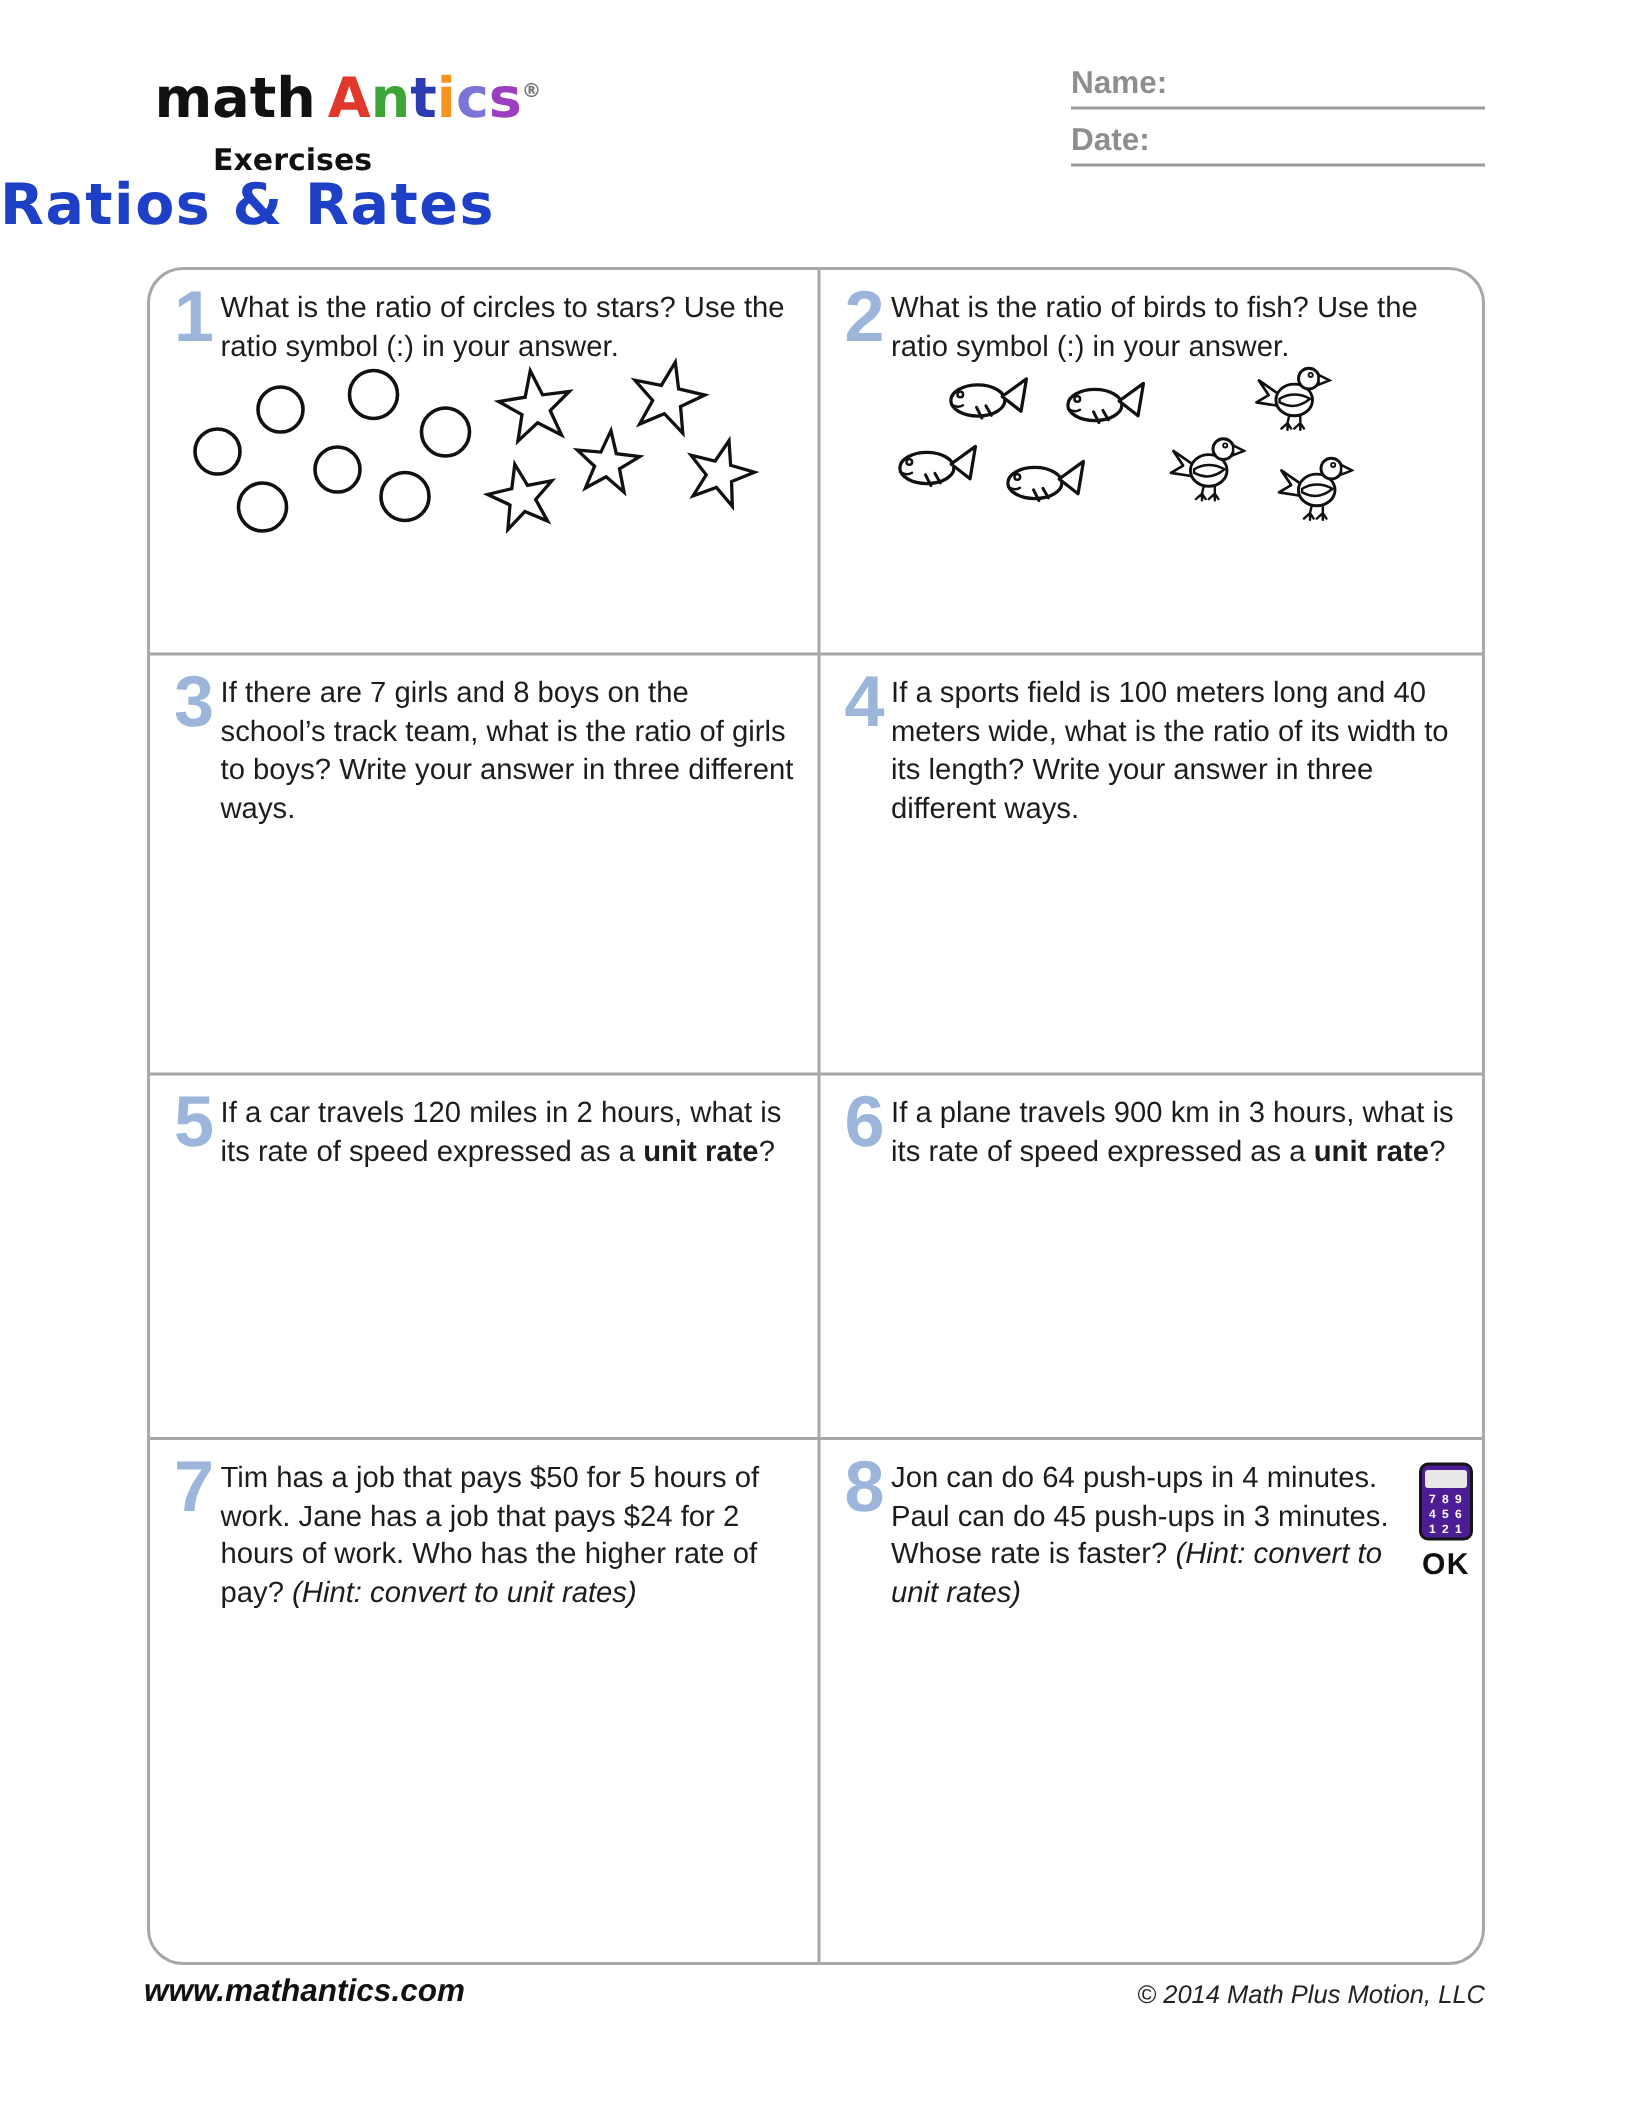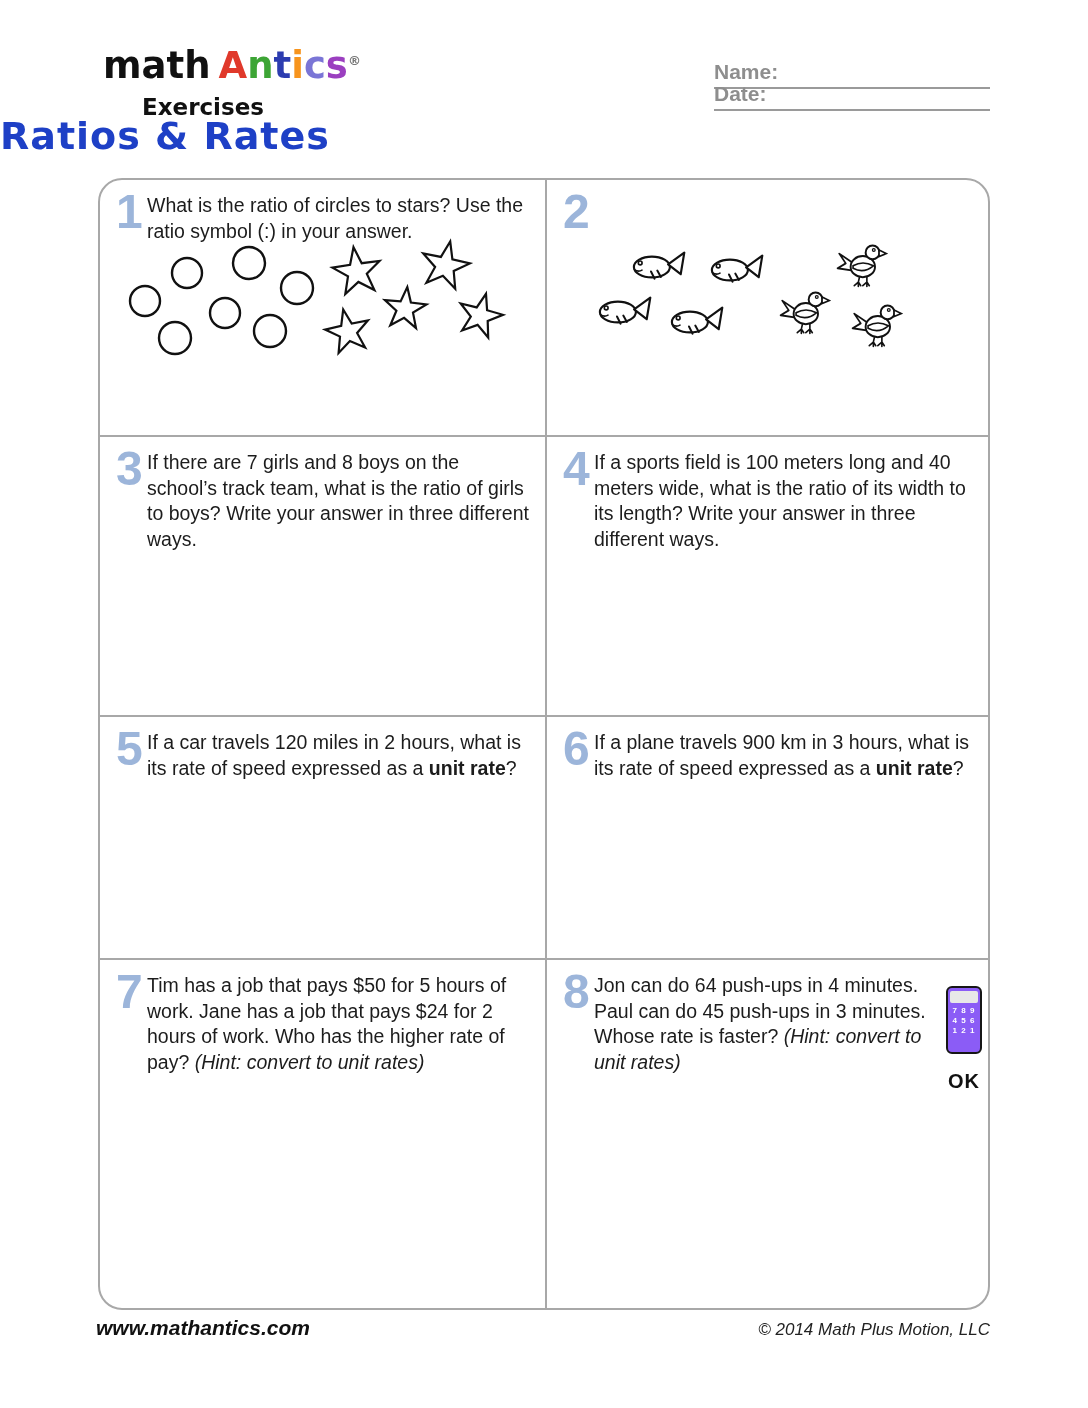--- a/index.html
+++ b/index.html
@@ -8,26 +8,26 @@
     position:relative; width:1088px; height:1408px; background:#ffffff;
     font-family:"Liberation Sans", sans-serif; color:#1f1f1f; overflow:hidden;text-decoration:underline;
   }
   
   .logo { position:absolute; left:103px; top:44px; font-family:"DejaVu Sans", sans-serif;
           font-weight:bold; font-size:37px; letter-spacing:0px; white-space:nowrap; }
   .logo .math { color:#111; margin-right:8px; }
   .logo .aletter { display:inline-block; }
   .logo .reg { font-size:13px; color:#777; vertical-align:super; }
   .logo-sub { position:absolute; left:142px; top:94px; font-family:"DejaVu Sans", sans-serif;
-              font-weight:bold; font-size:23px; color:#111; }
+              font-weight:bold; font-size:20px; color:#111; }
   .field { position:absolute; left:714px; width:276px; display:flex; align-items:flex-end;
            border-bottom:2px solid #9a9a9a; padding-bottom:3px; }
   .field-label { font-weight:bold; font-size:21px; color:#8e8e8e; }
   .field-value { flex:1; min-height:20px; font-size:18px; color:#333; }
-  .field.name { top:60px; }
+  .field.name { top:44px; }
   .field.date { top:82px;text-align:right; }
   
   .title { position:absolute; left:0; top:114px; width:1088px; text-align:left;
            font-family:"DejaVu Sans", sans-serif; font-weight:bold; font-size:38px;
            letter-spacing:1px; }
   
   .grid { position:absolute; left:98px; top:178px; width:892px; height:1132px;
           border:2px solid #a8a8a8; border-radius:24px; }
   .vline { position:absolute; left:445px; top:0; width:2px; height:100%; background:#a8a8a8; }
   .hline { position:absolute; left:0; width:100%; height:2px; background:#a8a8a8; }
@@ -36,22 +36,22 @@
           font-family:"Liberation Sans", sans-serif; line-height:1; }
   .qtext { position:absolute; left:47px; top:13px; right:14px; font-size:19.5px;
            line-height:1.32; color:#1c1c1c; }
   .qtext .b { font-weight:bold; }
   .qtext .i { font-style:italic; }
   .gfx { position:absolute; }
   .gfx-abs { position:absolute; }
   .gfx-abs svg { position:absolute; }
   
   .calc-wrap { position:absolute; right:8px; top:10px; width:40px; text-align:center; }
-  .calc-body { width:36px; margin:16px auto; background:#8b5cf6; border:2px solid #161616;
-               border-radius:6px; padding:3px 2px 16px 2px; }
+  .calc-body { width:36px; margin:5px auto; background:#4c1d95; border:2px solid #161616;
+               border-radius:6px; padding:3px 2px 0 2px; }
   .calc-display { background:#e8e8e8; height:12px; border-radius:2px; margin-bottom:3px; }
   .calc-row { color:#ffffff; font-size:8px; font-weight:bold; letter-spacing:1px;
               line-height:1.25; white-space:pre; }
   .calc-ok { font-size:20px; font-weight:bold; color:#111; letter-spacing:1px; margin-top:1px; }
   
   .footer-site { position:absolute; left:96px; top:1316px; font-size:21px; font-weight:bold;
                  font-style:italic; color:#111; }
   .footer-copy { position:absolute; right:98px; top:1320px; font-size:17px; font-style:italic;
                  color:#222; }
 </style>
@@ -118,20 +118,21 @@
           <polygon points="241.5,9.2 249.7,25.2 267.5,23.0 254.8,35.7 262.4,52.0 246.4,43.9 233.3,56.1 236.0,38.4 220.4,29.7 238.1,26.8" fill="#fff" stroke="#111" stroke-width="2.2" stroke-linejoin="miter"></polygon>
           <polygon points="338.2,3.5 340.4,21.3 357.9,25.4 341.7,33.0 343.2,50.8 330.9,37.8 314.4,44.7 323.1,29.0 311.3,15.5 328.9,18.9" fill="#fff" stroke="#111" stroke-width="2.2" stroke-linejoin="miter"></polygon>
           <polygon points="231.2,71.5 239.7,85.6 255.9,82.5 245.1,95.0 253.1,109.4 237.9,103.0 226.6,115.0 228.0,98.6 213.1,91.6 229.2,87.8" fill="#fff" stroke="#111" stroke-width="2.2" stroke-linejoin="miter"></polygon>
           <polygon points="295.3,49.1 298.9,64.5 314.5,66.4 301.0,74.6 304.0,90.1 292.1,79.8 278.3,87.3 284.4,72.8 272.9,62.1 288.6,63.4" fill="#fff" stroke="#111" stroke-width="2.2" stroke-linejoin="miter"></polygon>
           <polygon points="374.0,55.8 375.1,72.2 391.0,76.8 375.7,83.0 376.2,99.5 365.6,86.9 350.1,92.5 358.8,78.5 348.7,65.5 364.7,69.4" fill="#fff" stroke="#111" stroke-width="2.2" stroke-linejoin="miter"></polygon>
         </svg>
     </div>
 
     <div class="cell" style="left:447px;top:0;width:445px;height:255px">
       <div class="qnum" style="color: rgb(156, 181, 218);">2</div>
+      <div class="qtext"><span>What is the ratio of birds to fish?  Use the ratio symbol (:) in your answer.</span></div>
       <div class="gfx-abs" id="gfx-birds-fish" style="left:36px;top:52px;width:400px;height:145px">
           <svg width="58" height="36" style="left: 48px; top: 17px;">
             <use href="#sym-fish" xlink:href="#sym-fish"></use>
           </svg>
           <svg width="58" height="36" style="left: 126px; top: 20px;">
             <use href="#sym-fish" xlink:href="#sym-fish"></use>
           </svg>
           <svg width="58" height="36" style="left: 14px; top: 62px;">
             <use href="#sym-fish" xlink:href="#sym-fish"></use>
           </svg>

